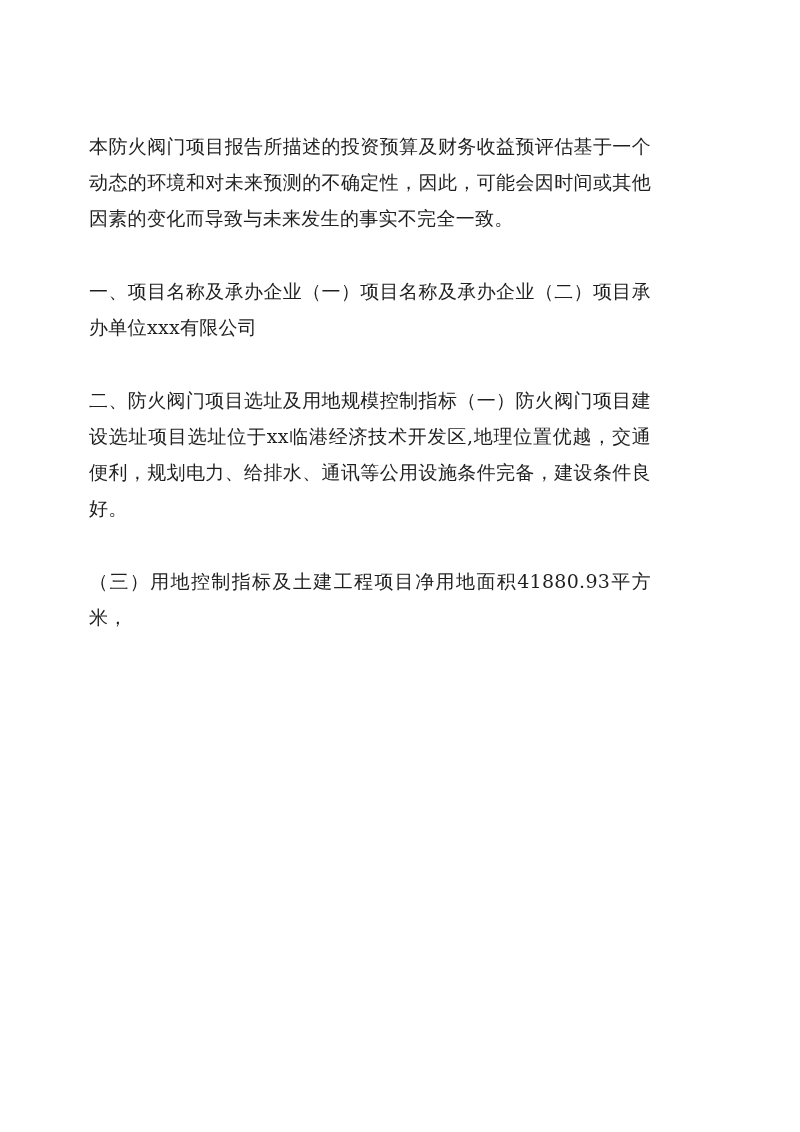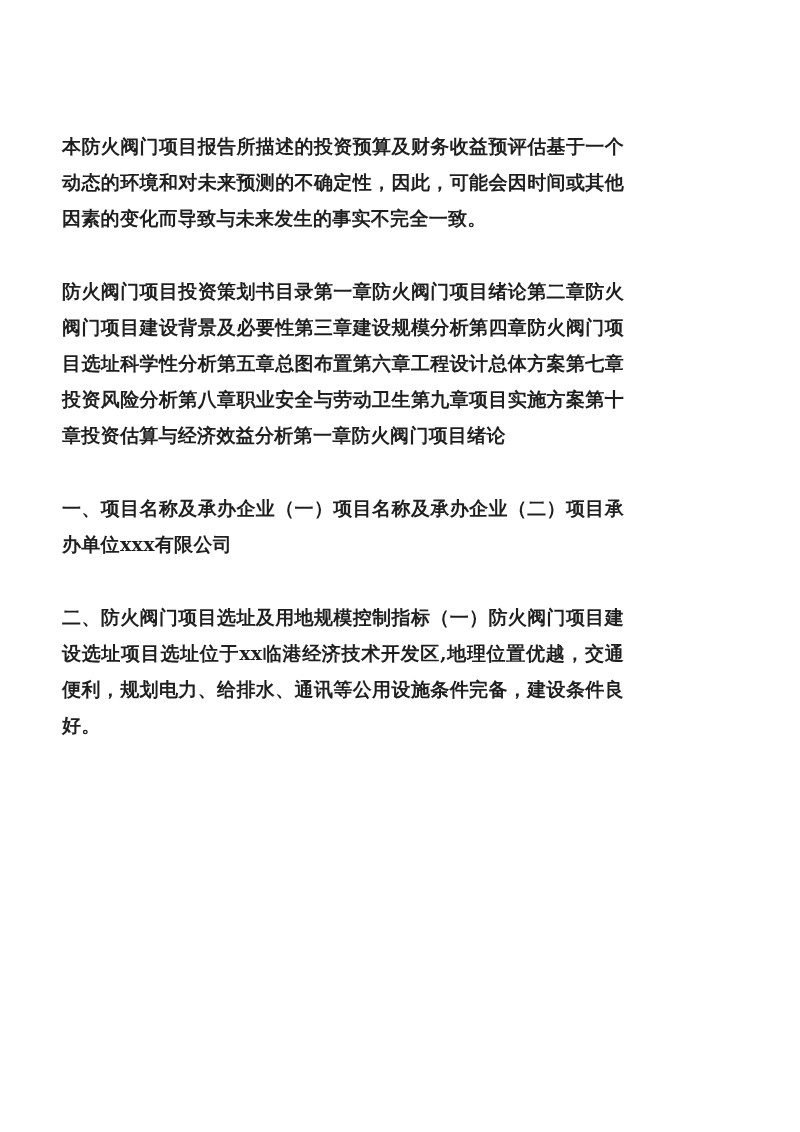--- a/index.html
+++ b/index.html
@@ -7,23 +7,22 @@
     padding: 0;
     background: #ffffff;
   }
   .page {
     position: relative;
     width: 800px;
     height: 1132px;
     background: #ffffff;
     overflow: hidden;
     box-sizing: border-box;
-    padding: 128px 119px 0 62px;
+    padding: 128px 119px 0 89px;
     font-family: "DejaVu Serif", "Liberation Serif", serif;
-    font-weight: bold;
   }
   .content {
     width: 562px;
   }
   .para {
     margin: 0 0 37px 0;
     font-size: 19px;
     line-height: 36px;
     color: #1f1f1f;
     text-align: justify;
@@ -31,17 +30,17 @@
     word-break: break-all;
     overflow-wrap: anywhere;
   }
 </style>
 </head>
 <body>
 
 <div class="page">
   <div class="content">
     <p class="para">本防火阀门项目报告所描述的投资预算及财务收益预评估基于一个动态的环境和对未来预测的不确定性，因此，可能会因时间或其他因素的变化而导致与未来发生的事实不完全一致。</p>
-    <p class="para">防火阀门项目投资策划书目录第一章防火阀门项目绪论第二章防火阀门项目建设背景及必要性第三章建设规模分析第四章防火阀门项目选址科学性分析第五章总图布置第六章工程设计总体方案第七章投资风险分析第八章职业安全与劳动卫生第九章项目实施方案第十章投资估算与经济效益分析第一章防火阀门项目绪论</p>
     <p class="para">一、项目名称及承办企业（一）项目名称及承办企业（二）项目承办单位xxx有限公司</p>
     <p class="para">二、防火阀门项目选址及用地规模控制指标（一）防火阀门项目建设选址项目选址位于xx临港经济技术开发区,地理位置优越，交通便利，规划电力、给排水、通讯等公用设施条件完备，建设条件良好。</p>
+    <p class="para">（三）用地控制指标及土建工程项目净用地面积41880.93平方米，</p>
   </div>
 </div>
 
 </body></html>

